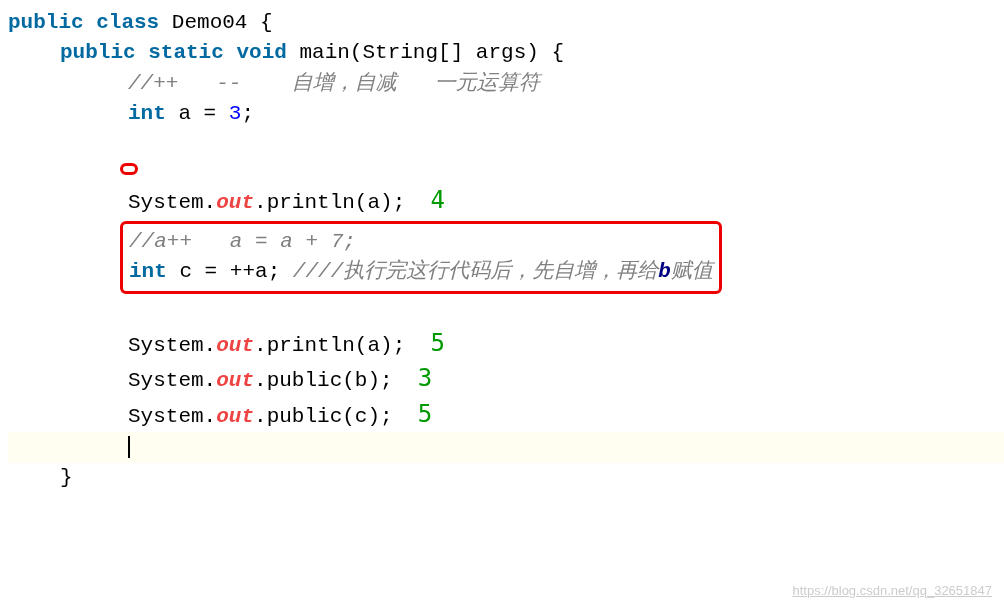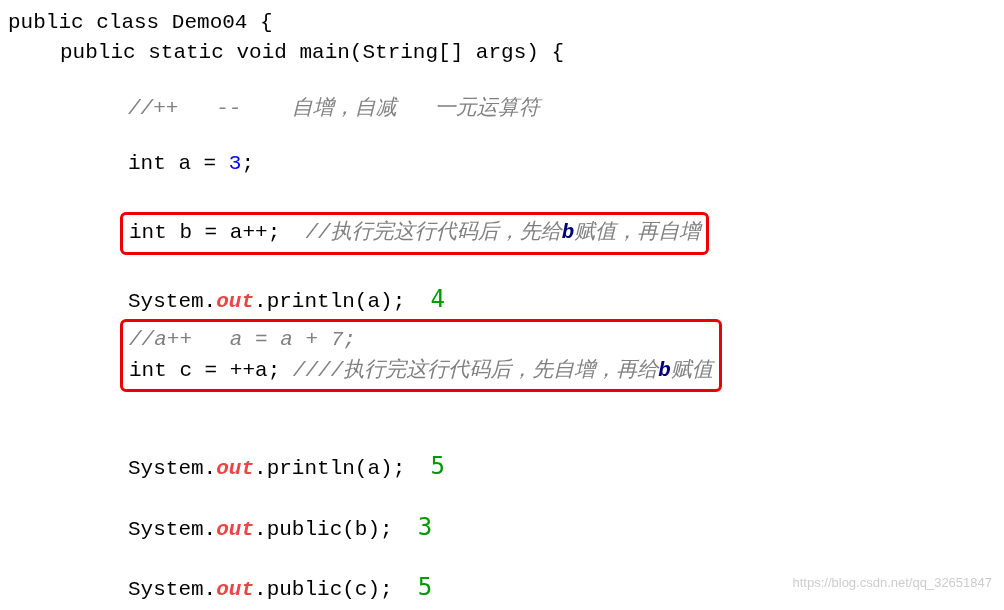--- a/index.html
+++ b/index.html
@@ -13,22 +13,22 @@
       height: 610px;
       box-sizing: border-box;
       position: relative;
     }
     .line {
       line-height: 1.45;
       white-space: pre;
       position: relative;
     }
     .keyword {
-      color: #000000;
-      font-weight: normal;
+      color: #0369a1;
+      font-weight: bold;
     }
     .comment {
       color: #808080;
       font-style: italic;
     }
     .comment-arg {
       color: #000080;
       font-weight: bold;
       font-style: italic;
     }
@@ -58,48 +58,48 @@
       width: 100%;
     }
     .caret {
       display: inline-block;
       border-left: 2px solid #000;
       height: 22px;
       vertical-align: middle;
     }
     .watermark {
       position: absolute;
-      bottom: 20px;
+      bottom: 12px;
       right: 12px;
       color: #cccccc;
       font-size: 13px;
       font-family: Arial, sans-serif;
+      text-decoration: underline;
     }
     .indent1 { padding-left: 52px; }
-    .indent2 { padding-left: 120px; margin-top: 25px; }
+    .indent2 { padding-left: 120px; }
     .box-container {
       margin-left: 112px;
     }
   </style>
 </head>
 <body>
 
 <div class="line"><span class="keyword">public class</span><span> Demo04 {</span></div>
 
 <div class="line indent1"><span class="keyword">public static void</span><span> main(String[] args) {</span></div>
 
 <div class="line indent2"><span class="comment">//++   --    自增，自减   一元运算符</span></div>
 
 <div class="line indent2"><span class="keyword">int</span><span> a = </span><span class="number">3</span><span>;</span></div>
 
 <div class="line">&nbsp;</div>
 
 <div class="box-container">
 <div class="red-box">
-<div class="line"><span class="keyword">int</span><span> b = a++;  </span><span class="comment">//执行完这行代码后，先给</span><span class="comment comment-arg">b</span><span class="comment">赋值，再自增</span></div>
 </div>
 </div>
 
 <div class="line indent2"><span>System.</span><span class="static-field">out</span><span>.println(a);  </span><span class="annotation-result">4</span></div>
 
 <div class="box-container">
 <div class="red-box">
 <div class="line"><span class="comment">//a++   a = a + 7;</span></div>
 <div class="line"><span class="keyword">int</span><span> c = ++a; </span><span class="comment">////执行完这行代码后，先自增，再给</span><span class="comment comment-arg">b</span><span class="comment">赋值</span></div>
 </div>

